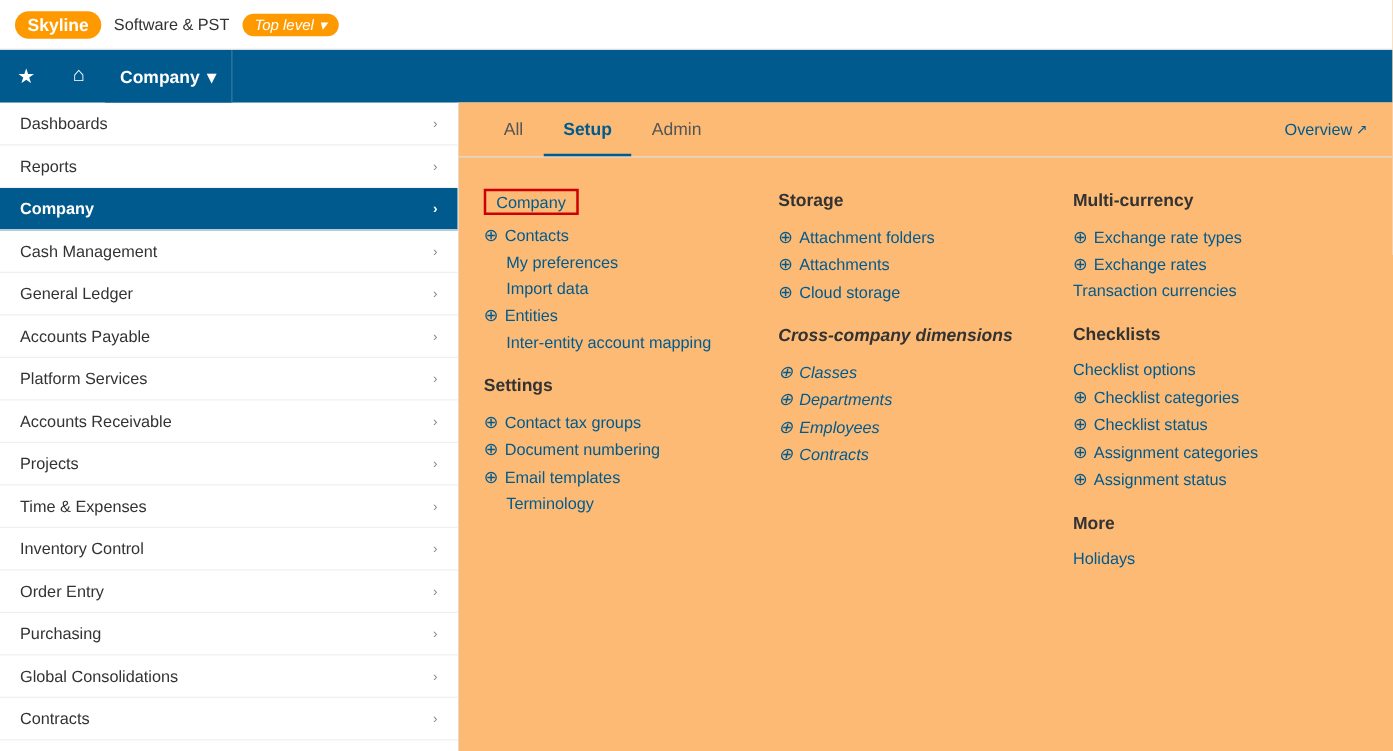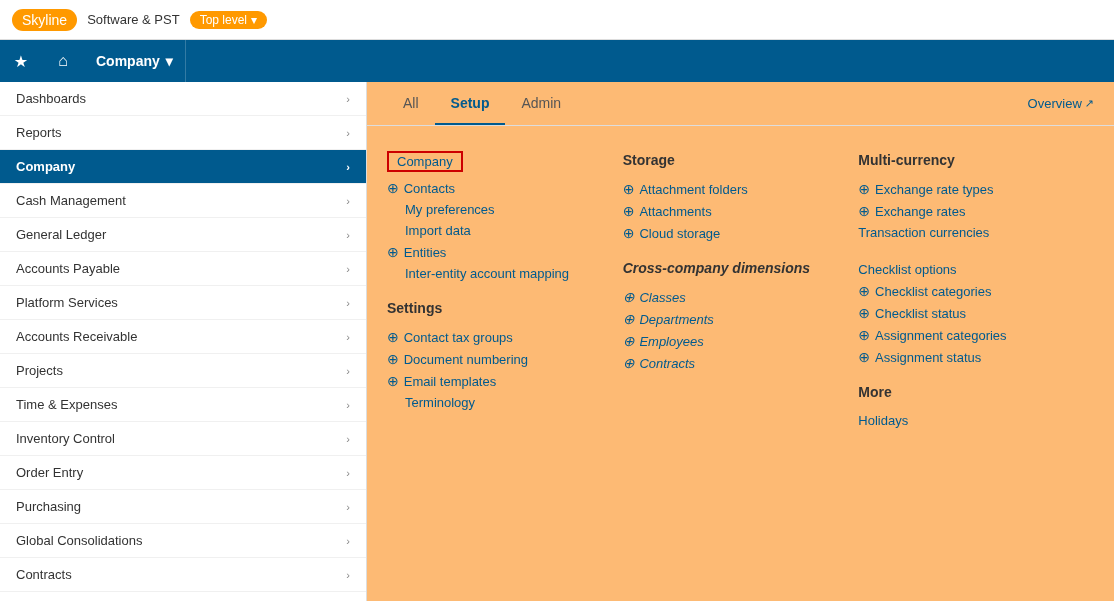--- a/index.html
+++ b/index.html
@@ -13,37 +13,38 @@
       height: 40px;
       padding: 0 12px;
       border-bottom: 1px solid #ddd;
       gap: 10px;
     }
     .skyline-logo {
       background: #f90;
       border-radius: 12px;
       padding: 3px 10px;
       color: #fff;
-      font-weight: normal;
+      font-weight: bold;
       font-size: 14px;
     }
     .top-bar-company {
       font-size: 13px;
       color: #333;
     }
     .top-level-badge {
       background: #f90;
       color: #fff;
       border-radius: 10px;
       padding: 2px 10px;
       font-size: 12px;
       display: flex;
       align-items: center;
       gap: 4px;
       cursor: pointer;
+      font-style: italic;
     }
 
     
     .nav-bar {
       display: flex;
       align-items: center;
       background: #005a8e;
       height: 42px;
       padding: 0 0 0 0;
     }
@@ -384,20 +385,21 @@
           <span class="plus-icon">⊕</span>
           <span>Exchange rate types</span>
         </div>
         <div class="menu-item">
           <span class="plus-icon">⊕</span>
           <span>Exchange rates</span>
         </div>
         <div class="menu-item-plain" style="padding-left: 0;">Transaction currencies</div>
 
         <div style="margin-top: 16px;">
+          <div class="section-title">Checklists</div>
           <div class="menu-item-plain">Checklist options</div>
           <div class="menu-item">
             <span class="plus-icon">⊕</span>
             <span>Checklist categories</span>
           </div>
           <div class="menu-item">
             <span class="plus-icon">⊕</span>
             <span>Checklist status</span>
           </div>
           <div class="menu-item">

